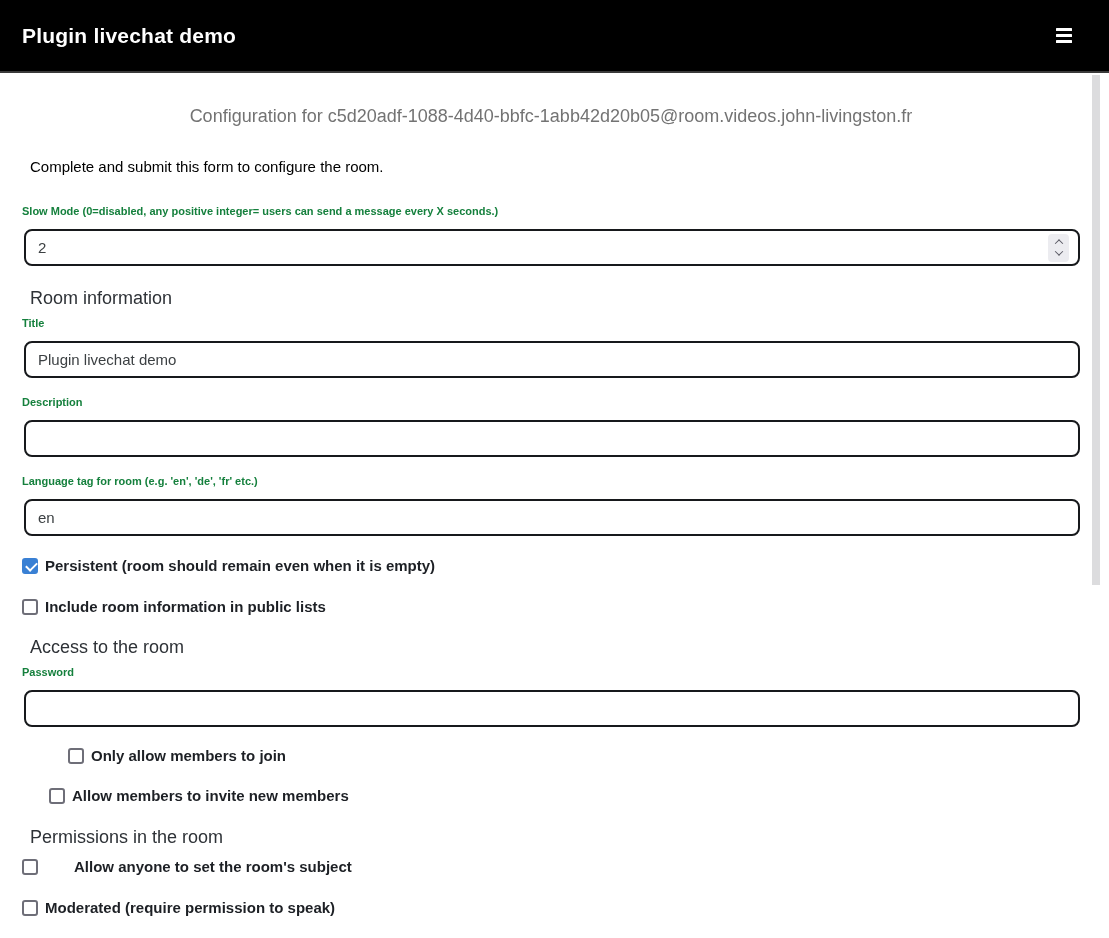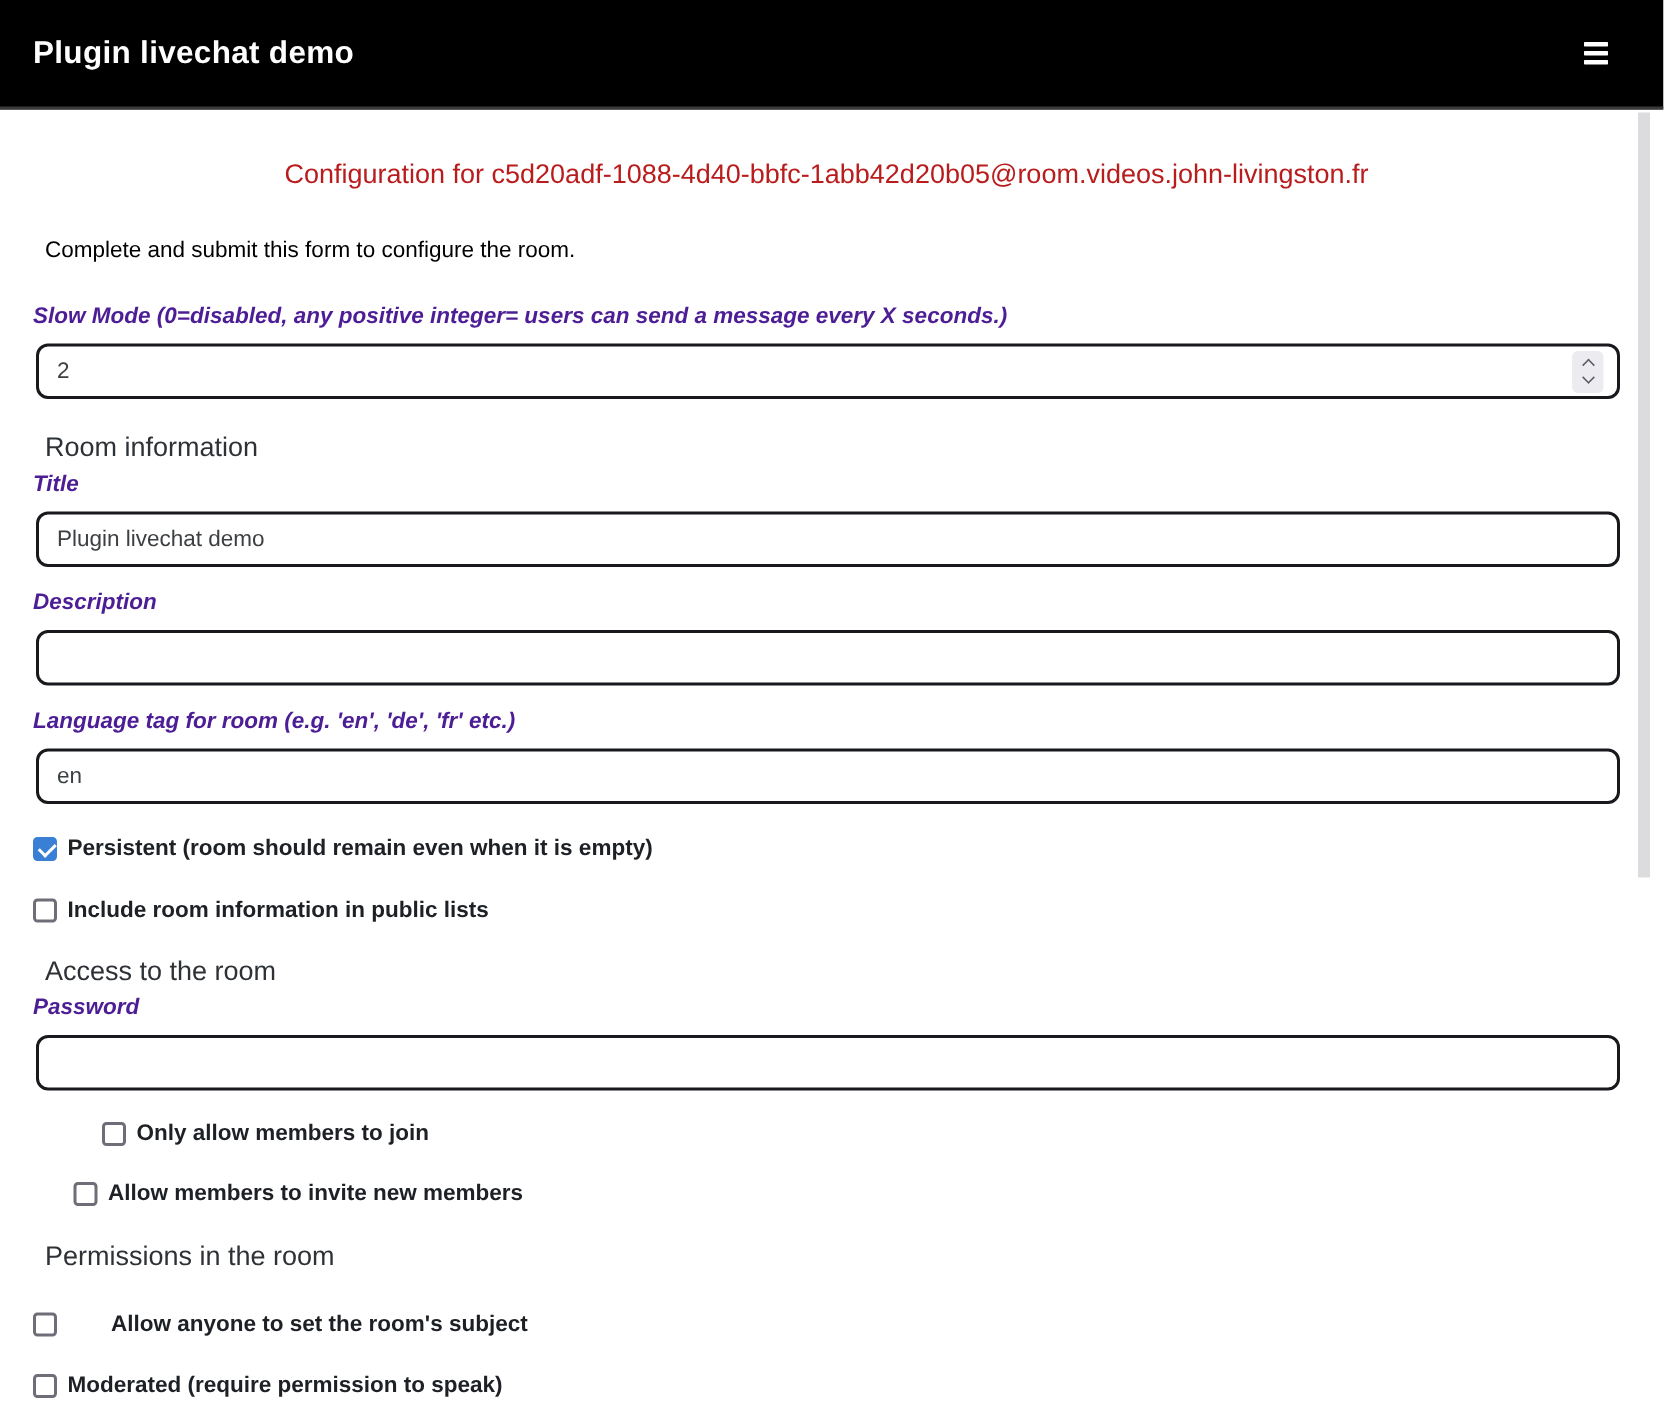--- a/index.html
+++ b/index.html
@@ -53,37 +53,36 @@
   
   main {
     padding: 0 29px 0 22px;
   }
   .page-title {
     margin-top: 30px;
     text-align: center;
     font-size: 18px;
     font-weight: 400;
     line-height: 26px;
-    color: #b91c1c;
+    color: #737373;
   }
   .instructions {
     margin-top: 28px;
     padding-left: 8px;
     font-size: 15px;
     line-height: 20px;
     color: #000000;
   }
 
   .field-label {
     display: block;
-    font-size: 15px;
+    font-size: 11px;
     font-weight: 700;
     line-height: 16px;
-    color: #4c1d95;
-    font-style: italic;
+    color: #15803d;
   }
   .mt-26 { margin-top: 26px; }
   .mt-16 { margin-top: 16px; }
   .mt-9  { margin-top: 9px; }
 
   .legend {
     padding-left: 8px;
     font-size: 18px;
     font-weight: 400;
     line-height: 16px;
@@ -164,21 +163,21 @@
   .check-label {
     font-size: 15px;
     font-weight: 700;
     line-height: 16px;
     color: #1d2025;
   }
   .mtc-22 { margin-top: 22px; }
   .mtc-25 { margin-top: 25px; }
   .mtc-21 { margin-top: 21px; margin-left: 46px; }
   .mtc-24 { margin-top: 24px; padding-left: 27px; }
-  .mtc-14 { margin-top: 30px; gap: 36px; }
+  .mtc-14 { margin-top: 14px; gap: 36px; }
   .legend.mt-24 { margin-top: 24px; }
   .legend.mt-25 { margin-top: 25px; }
 </style>
 </head>
 <body>
 
 <header class="app-header">
   <div class="app-title">Plugin livechat demo</div>
   <button class="menu-button">
     <span style="display:flex;flex-direction:column;gap:3px;">

